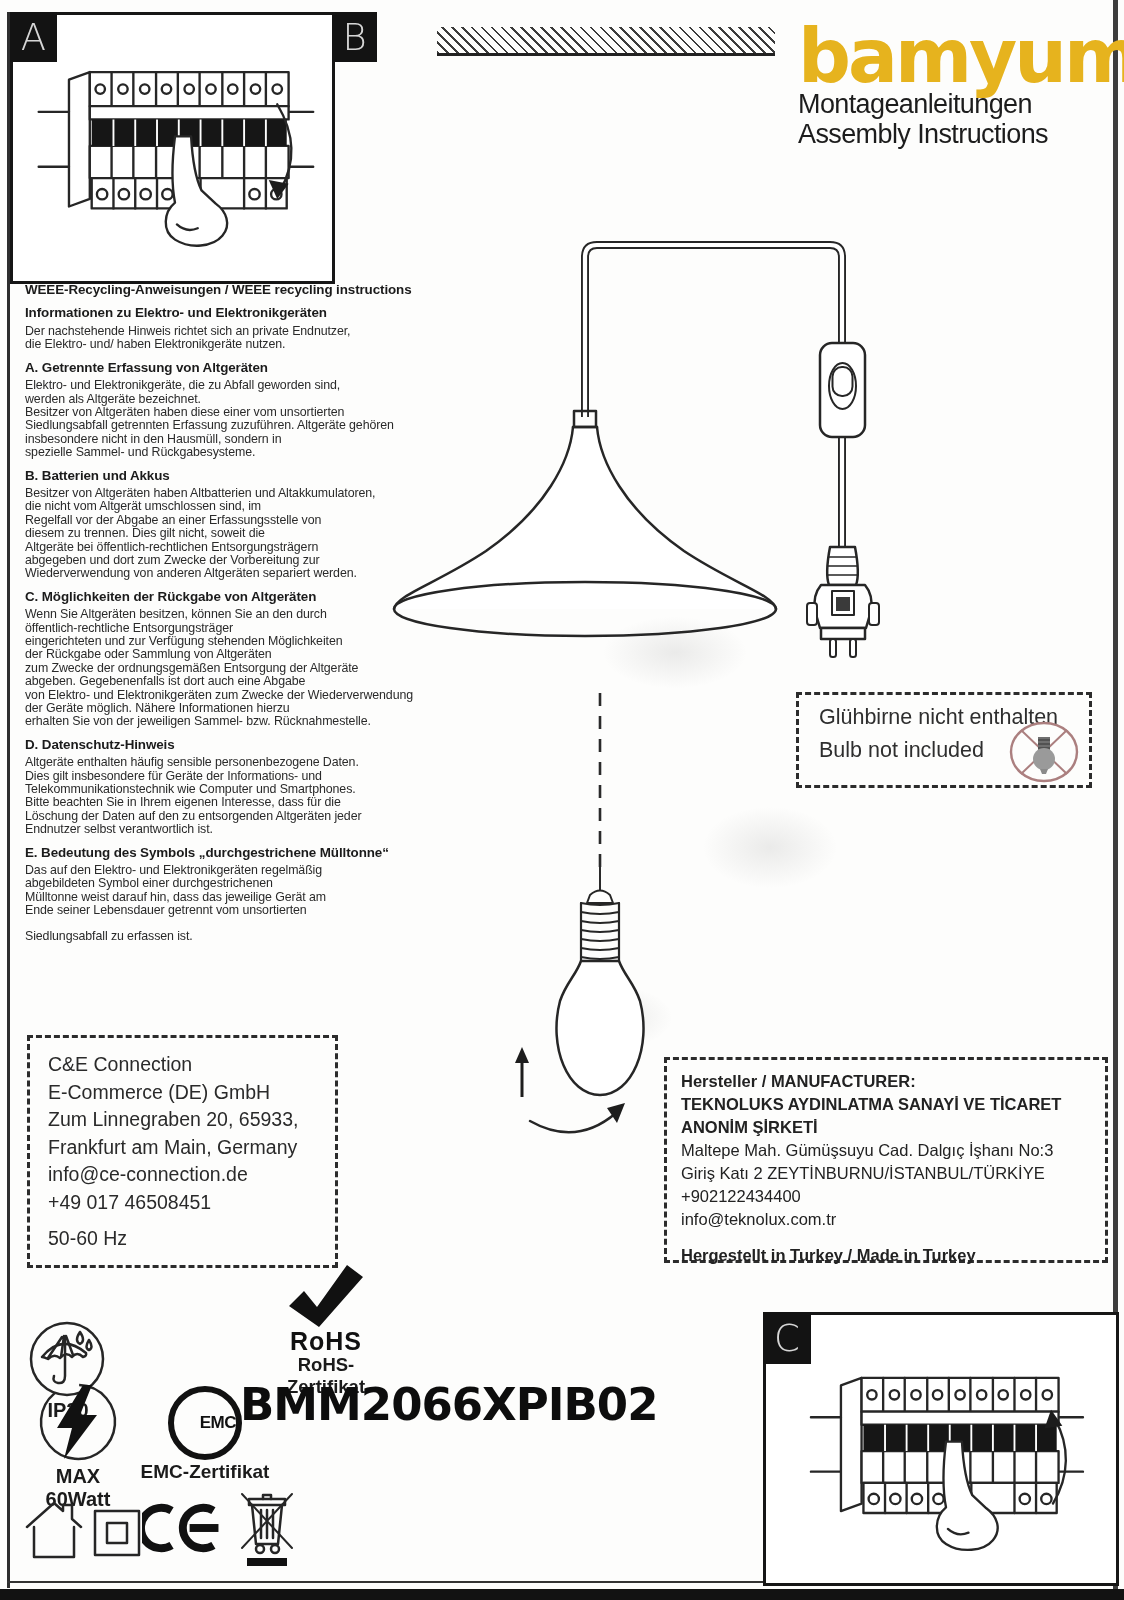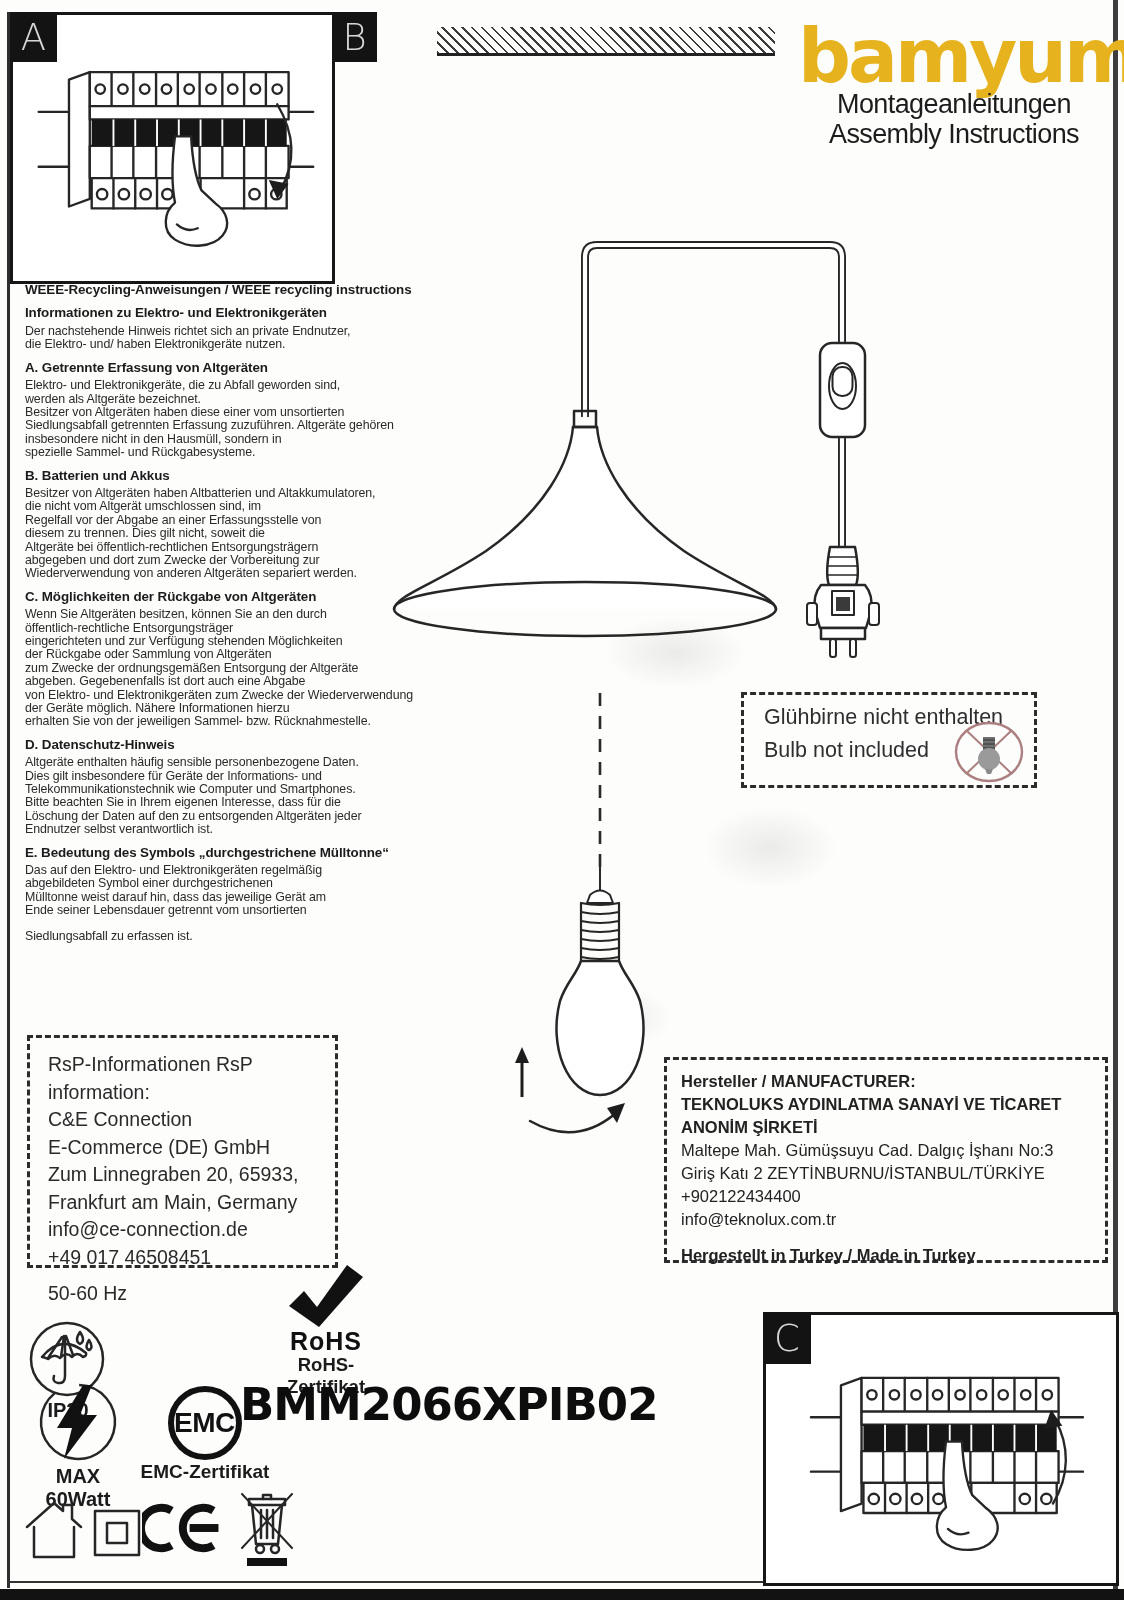--- a/index.html
+++ b/index.html
@@ -17,50 +17,50 @@
   .panel-c{left:763px;top:1312px;width:350px;height:268px;}
   .badge{background:#131313;color:#d6d6d6;display:flex;align-items:center;justify-content:center;
          font-size:37px;font-weight:300;font-family:"DejaVu Sans",sans-serif;}
   .badge-a{left:-3px;top:-3px;width:47px;height:50px;}
   .badge-b{left:332px;top:12px;width:45px;height:50px;}
   .badge-c{left:-3px;top:-3px;width:48px;height:52px;}
   
   .hatch{left:437px;top:27px;width:338px;height:26px;border-bottom:3px solid #222;
          background:repeating-linear-gradient(45deg,rgba(25,25,25,.85) 0 1.8px,transparent 1.8px 7px);}
   
-  .logo{left:798px;top:22px;width:312px;text-align:center;}
+  .logo{left:798px;top:22px;width:312px;}
   .brand{font-size:74px;font-weight:700;letter-spacing:-3px;line-height:.92;color:#E6B31E;
          font-family:"DejaVu Sans",sans-serif;}
   .logo-sub{font-size:27px;font-weight:400;letter-spacing:-.6px;line-height:1.1;color:#1c1c1c;}
   
   .weee{left:25px;top:283px;width:448px;font-size:12.4px;line-height:1.08;letter-spacing:-.1px;color:#2a2a2a;}
   .weee .title{font-weight:700;font-size:13.4px;margin-bottom:8px;color:#1b1b1b;}
   .weee h4{font-size:13.4px;margin:9px 0 4px 0;color:#1b1b1b;}
   .weee h4:empty{display:none;margin:0;}
   .weee p{margin:0;white-space:pre-line;}
   .weee .last{margin-top:12px;}
   
   .dashed{border:3px dashed #2c2c2c;background:transparent;}
-  .bulb-note{left:741px;top:692px;width:296px;height:96px;padding:6px 0 0 20px;box-sizing:border-box;}
+  .bulb-note{left:796px;top:692px;width:296px;height:96px;padding:6px 0 0 20px;box-sizing:border-box;}
   .bulb-note .l{font-size:21.5px;line-height:33px;color:#2e2e2e;}
   .no-bulb{right:8px;bottom:2px;}
   .rsp{left:27px;top:1035px;width:311px;height:233px;box-sizing:border-box;padding:13px 6px 0 18px;
        font-size:19.5px;line-height:27.5px;color:#2a2a2a;}
   .rsp .freq{margin-top:9px;}
   .mfg{left:664px;top:1057px;width:444px;height:206px;box-sizing:border-box;padding:10px 10px 0 14px;
        font-size:16.5px;line-height:23px;color:#222;}
   .mfg .b{font-weight:700;}
   .mfg .origin{margin-top:13px;font-weight:700;}
   
   .cert{text-align:center;}
   .cert .lbl{font-weight:700;font-size:20px;margin-top:1px;color:#1b1b1b;}
   .rohs-mark{font-weight:700;font-size:25px;letter-spacing:1px;color:#111;line-height:1.05;}
   .rohs-lbl{font-weight:700;font-size:18.5px;color:#1b1b1b;}
   .emc-circle{width:62px;height:62px;border:6px solid #111;border-radius:50%;display:flex;
-              align-items:center;justify-content:flex-start;font-weight:700;font-size:28px;color:#111;
+              align-items:center;justify-content:flex-end;font-weight:700;font-size:17px;color:#111;
               letter-spacing:-.5px;}
   .model{left:240px;top:1378px;font-size:45px;font-weight:800;letter-spacing:-1px;color:#0d0d0d;
          font-family:"DejaVu Sans",sans-serif;}
   
   .blob{background:radial-gradient(ellipse,rgba(70,70,70,.10),transparent 68%);}
   svg{display:block;}
   .lineart{stroke:#262626;fill:none;stroke-width:2.5;stroke-linecap:round;stroke-linejoin:round;}
 </style>
 </head>
 <body>
@@ -263,21 +263,20 @@
       <ellipse cx="37" cy="31" rx="33" ry="29" stroke="#ab7f7f" stroke-width="2.4" fill="none"></ellipse>
       <path d="M 14 9 L 60 53 M 60 9 L 14 53" stroke="#ab7f7f" stroke-width="2" fill="none"></path>
       <rect x="31" y="16" width="12" height="13" fill="#6f6f6f"></rect>
       <path d="M 31 19 H 43 M 31 23 H 43 M 31 27 H 43" stroke="#4a4a4a" stroke-width="1.4"></path>
       <circle cx="37" cy="38" r="11" fill="#9a9a9a"></circle>
       <path d="M 33 48 L 41 48 L 39 53 H 35 Z" fill="#8a8a8a"></path>
     </svg>
   </div>
 
   <div class="abs dashed rsp">
-    <div>RsP-Informationen RsP information:</div>
     <div>C&amp;E Connection</div>
     <div>E-Commerce (DE) GmbH</div>
     <div>Zum Linnegraben 20, 65933,</div>
     <div>Frankfurt am Main, Germany</div>
     <div>info@ce-connection.de</div>
     <div>+49 017 46508451</div>
     <div class="freq">50-60 Hz</div>
   </div>
 
   <div class="abs dashed mfg">

